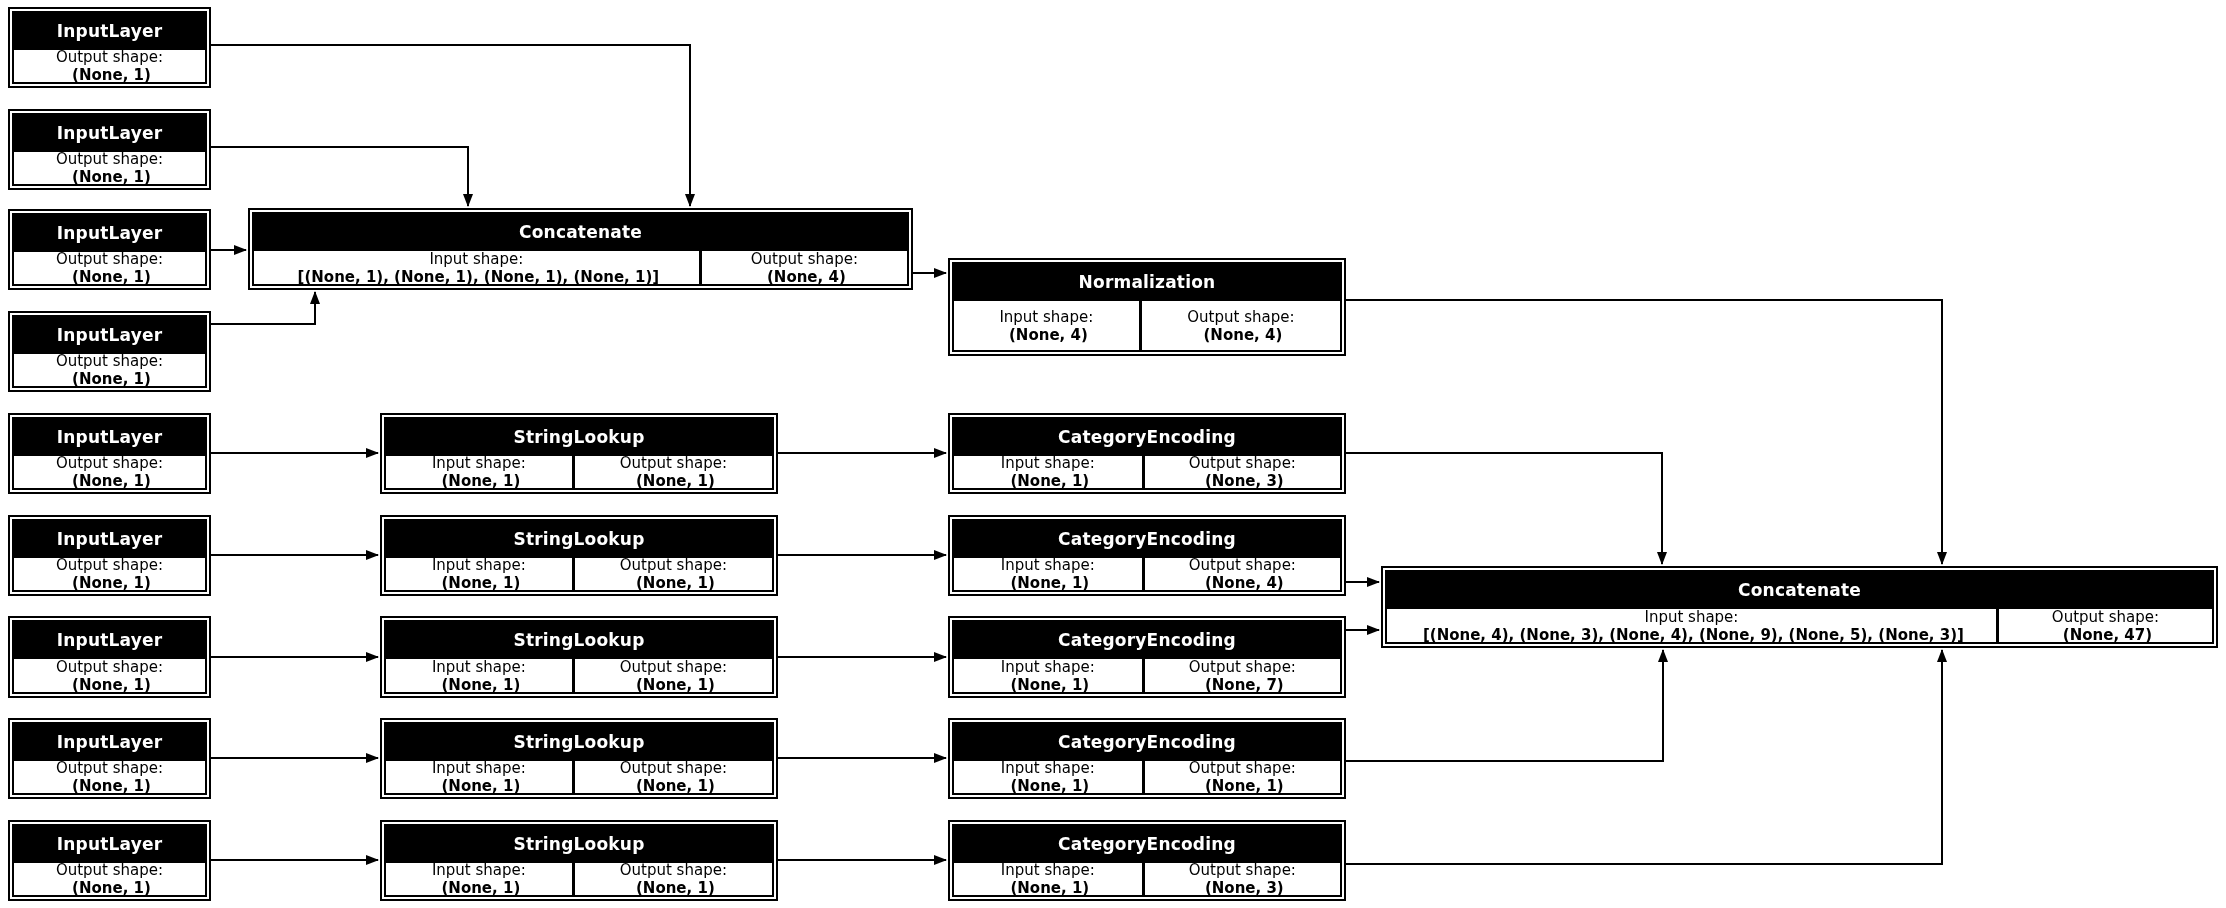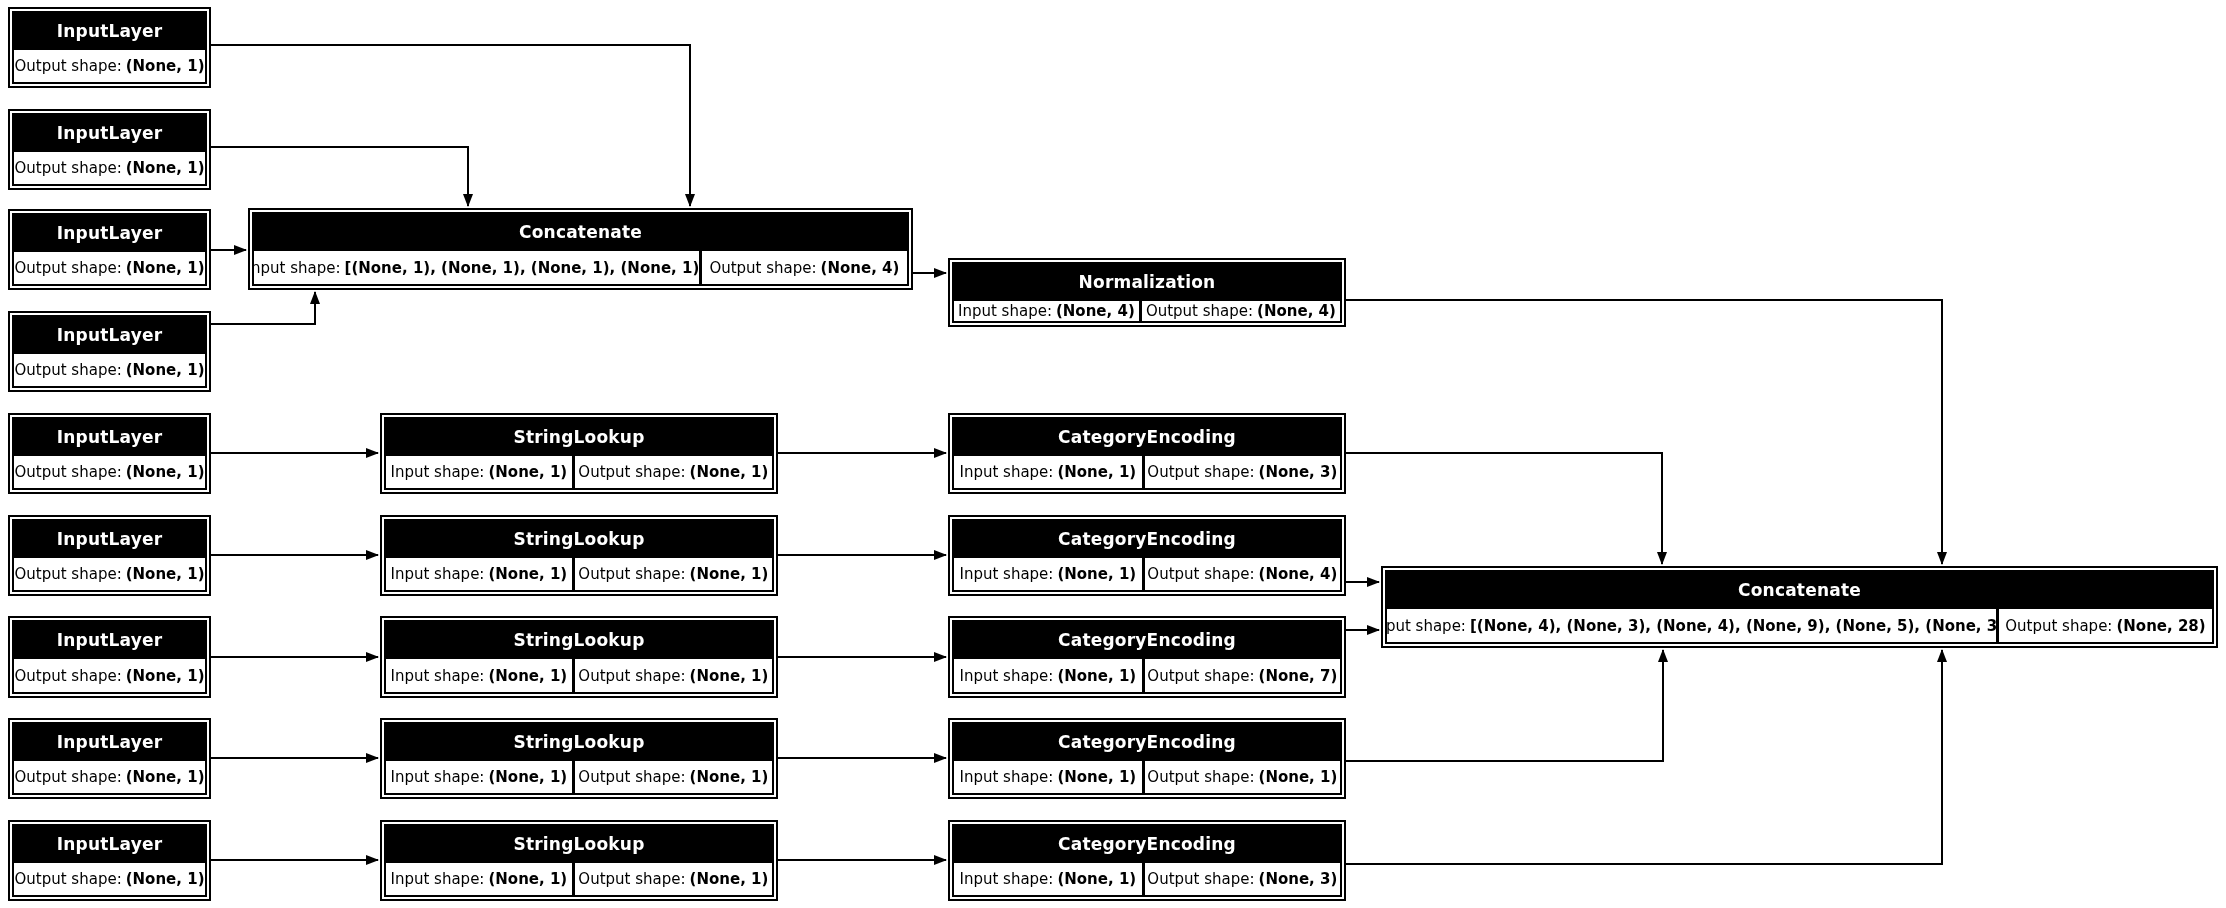--- a/index.html
+++ b/index.html
@@ -14,21 +14,21 @@
     padding:2px;display:flex;
   }
   .node-inner{flex:1;display:flex;flex-direction:column;background:#000;min-width:0;}
   .node-title{
     flex:0 0 39px;display:flex;align-items:center;justify-content:center;
     color:#fff;font-weight:bold;font-size:17px;letter-spacing:.2px;
   }
   .node-cells{flex:1;display:flex;gap:3px;padding:0 2px 2px 2px;min-height:0;}
   .cell{
     background:#fff;display:flex;align-items:center;justify-content:center;
-    white-space:nowrap;font-size:15px;color:#000;min-width:0;overflow:hidden;
+    white-space:nowrap;font-size:15px;color:#000;min-width:0;overflow:hidden;flex-direction:column;
   }
   .cell .shape-val{font-weight:bold;margin-left:4px;}
 </style>
 </head>
 <body>
 
 <div class="canvas">
   <svg class="edge-layer" width="2226" height="908" viewBox="0 0 2226 908" xmlns="http://www.w3.org/2000/svg">
     <defs>
       <marker id="arrow" markerUnits="userSpaceOnUse" markerWidth="14" markerHeight="12" refX="12" refY="5" orient="auto">
@@ -112,21 +112,21 @@
               <span>Input shape:</span>
               <span class="shape-val">[(None, 1), (None, 1), (None, 1), (None, 1)]</span>
             </div>
             <div class="cell" style="flex-grow: 210; flex-basis: 0px;">
               <span>Output shape:</span>
               <span class="shape-val">(None, 4)</span>
             </div>
           </div>
         </div>
       </div>
-      <div class="node" style="left: 948px; top: 258px; width: 398px; height: 69px;">
+      <div class="node" style="left: 948px; top: 258px; width: 398px; height: 98px;">
         <div class="node-inner">
           <div class="node-title">Normalization</div>
           <div class="node-cells">
             <div class="cell" style="flex-grow: 192; flex-basis: 0px;">
               <span>Input shape:</span>
               <span class="shape-val">(None, 4)</span>
             </div>
             <div class="cell" style="flex-grow: 206; flex-basis: 0px;">
               <span>Output shape:</span>
               <span class="shape-val">(None, 4)</span>
@@ -342,19 +342,19 @@
       <div class="node" style="left: 1381px; top: 566px; width: 837px; height: 82px;">
         <div class="node-inner">
           <div class="node-title">Concatenate</div>
           <div class="node-cells">
             <div class="cell" style="flex-grow: 620; flex-basis: 0px;">
               <span>Input shape:</span>
               <span class="shape-val">[(None, 4), (None, 3), (None, 4), (None, 9), (None, 5), (None, 3)]</span>
             </div>
             <div class="cell" style="flex-grow: 217; flex-basis: 0px;">
               <span>Output shape:</span>
-              <span class="shape-val">(None, 28)</span>
+              <span class="shape-val">(None, 47)</span>
             </div>
           </div>
         </div>
       </div>
     </div>
 </div>
 
 </body></html>

